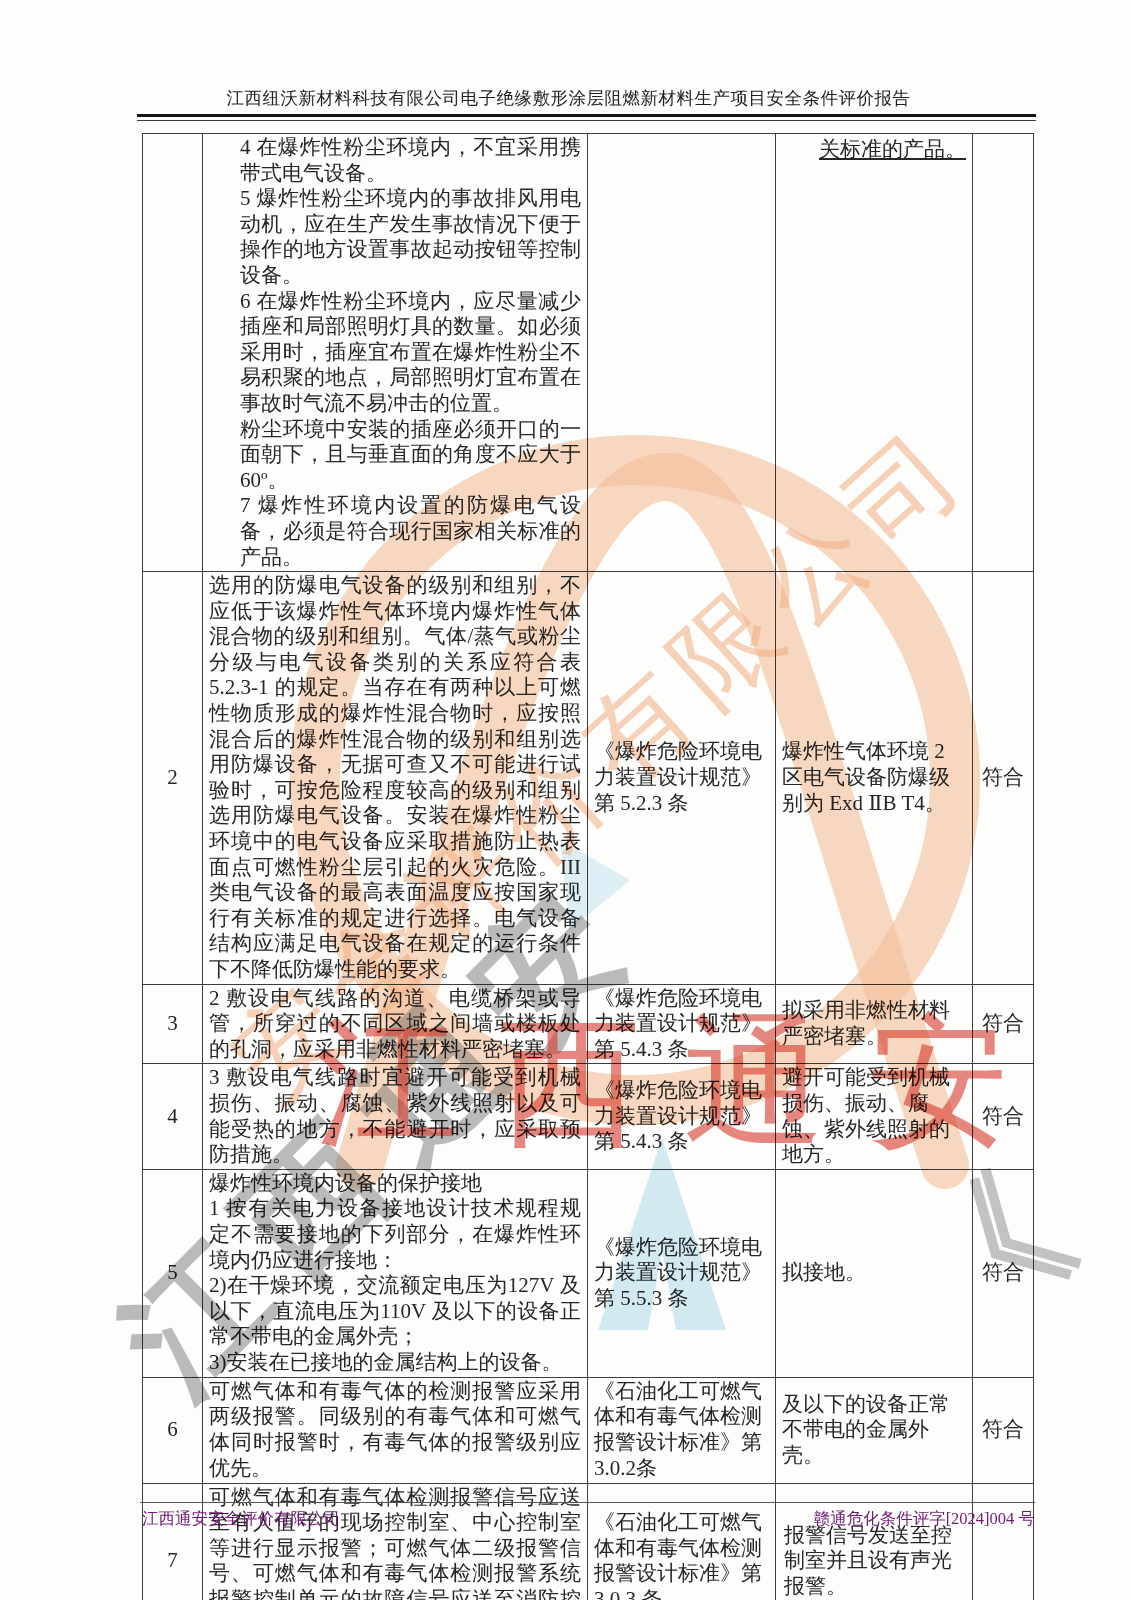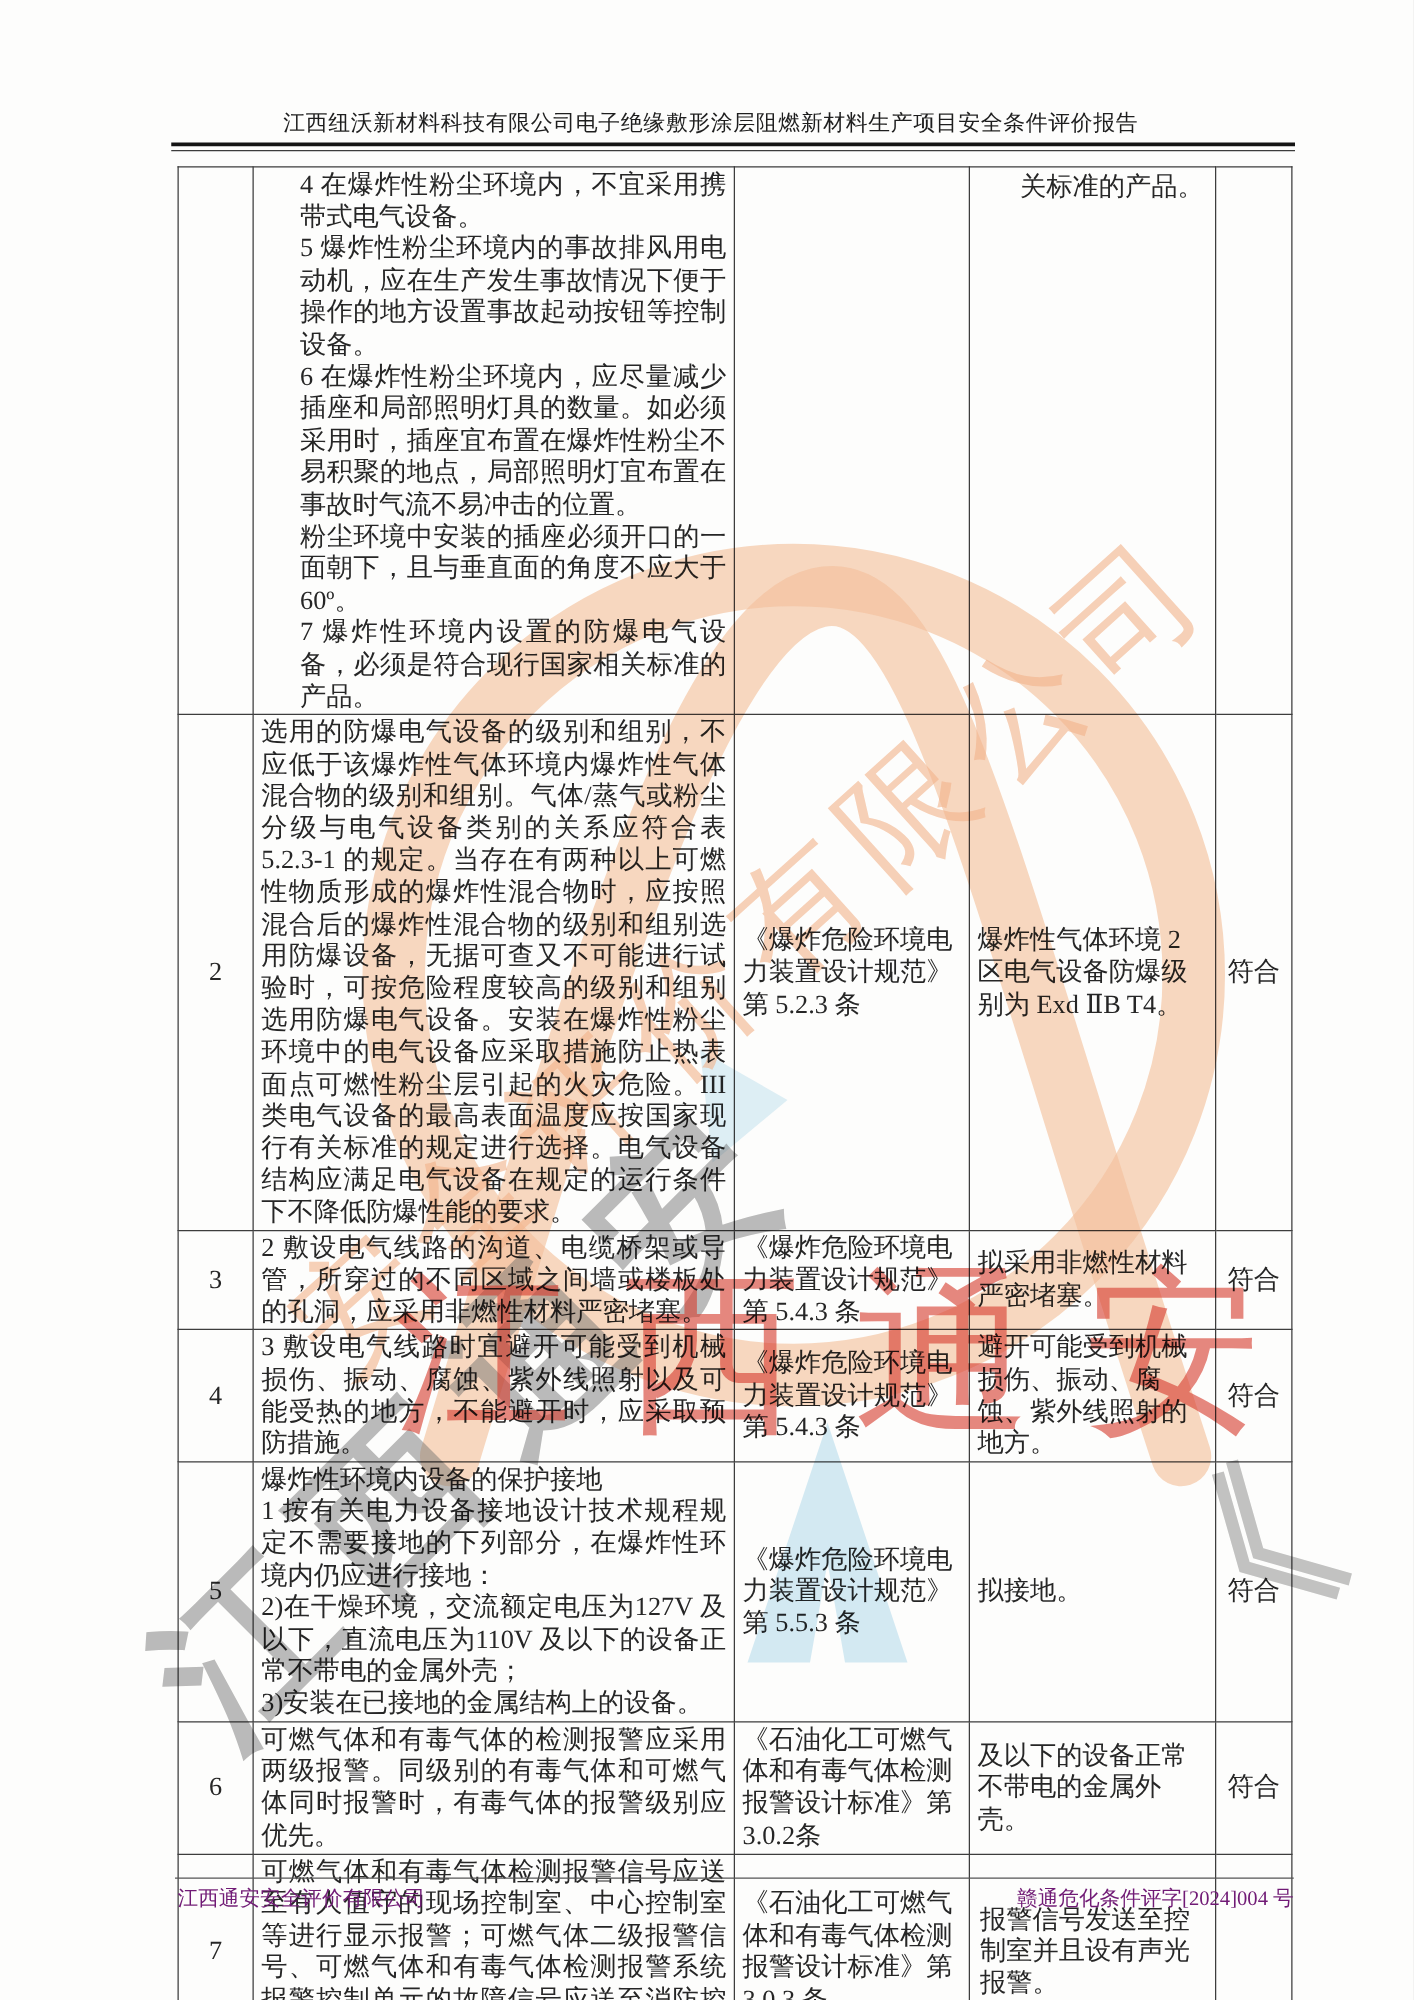--- a/index.html
+++ b/index.html
@@ -35,21 +35,21 @@
   }
   td.c-num{text-align:center;}
   td.c-content{text-align:justify;white-space:pre-line;padding:1px 10px 1px 9px;}
   td.c-basis{text-align:left;}
   td.c-actual{}
   td.c-concl{text-align:center;}
   tr.r1{height:365px;} tr.r2{height:380px;} tr.r3{height:79px;}
   tr.r4{height:79px;}  tr.r5{height:196px;} tr.r6{height:106px;}
   tr.r7{height:152px;}
   tr.r1 td{vertical-align:top;padding-left:37px;}
-  tr.r1 td.c-actual{text-align:center;padding-top:3px;}
+  tr.r1 td.c-actual{text-align:right;padding-top:3px;text-decoration:underline;}
   tr.r7 td.c-actual{text-align:left;padding:1px 8px;}
   
   .footer-rule{
     position:absolute;left:140px;top:1502px;width:895px;height:0;
     border-top:1.5px solid #555;
   }
   .footer{
     position:absolute;left:140px;top:1508px;width:895px;height:26px;
     font-size:16.5px;color:#701a75;
   }

